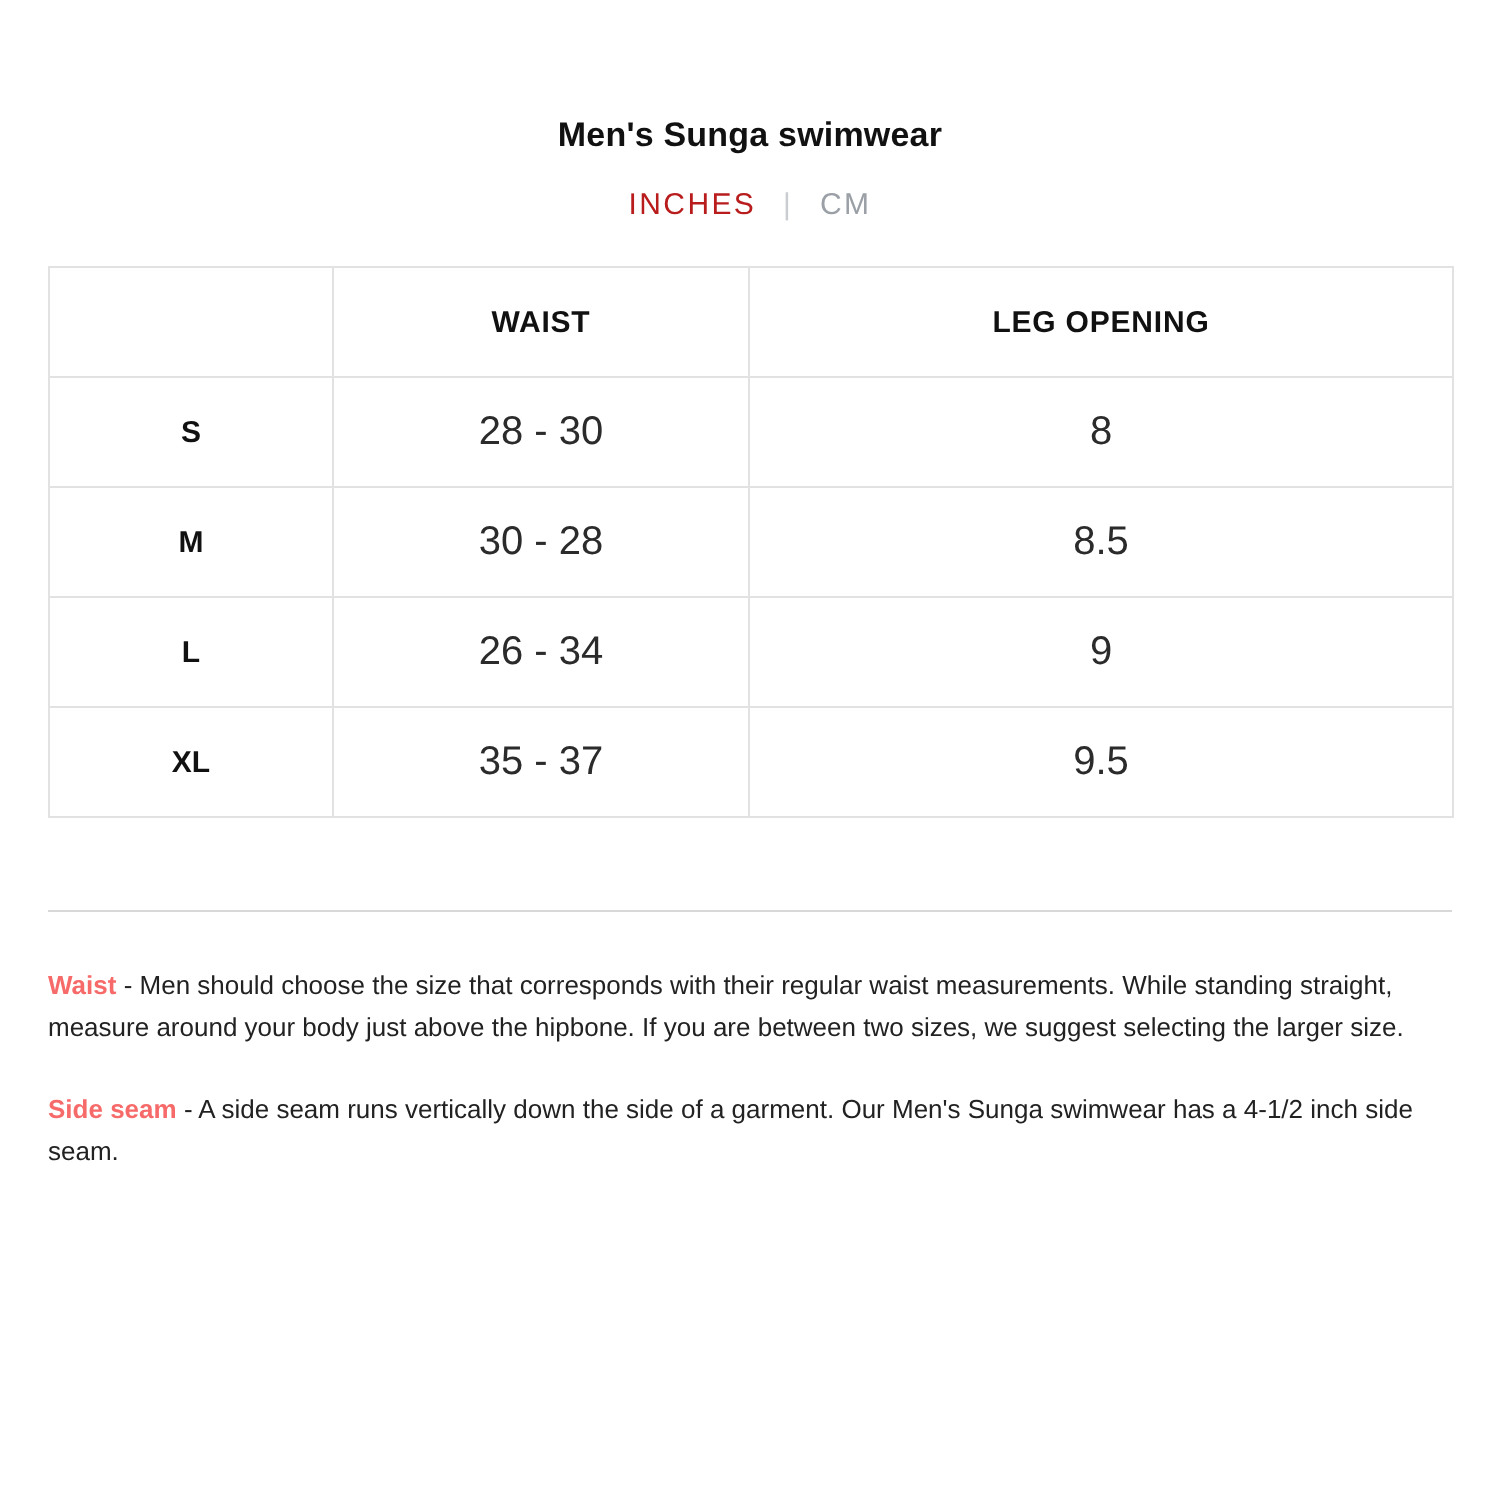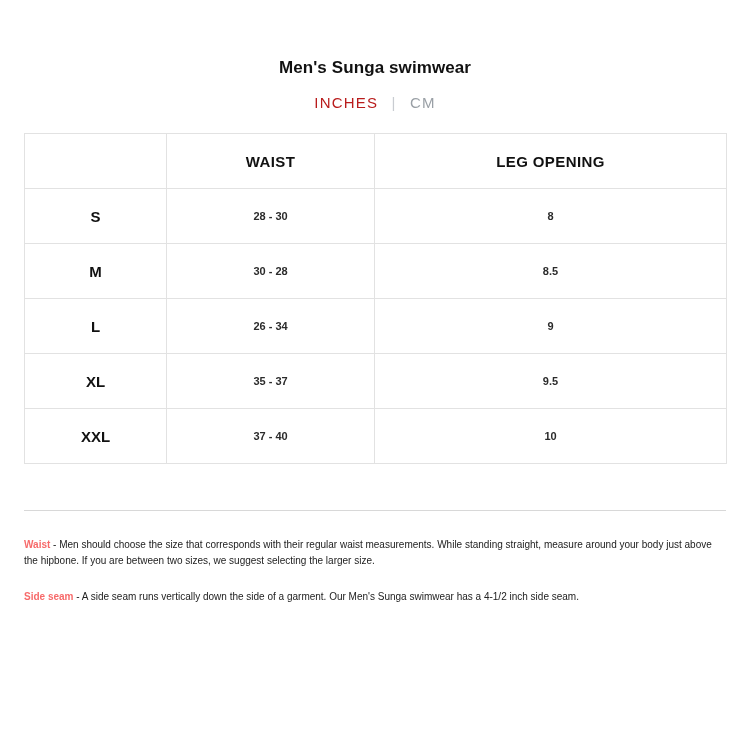--- a/index.html
+++ b/index.html
@@ -53,23 +53,22 @@
     width: 702px;
     border-collapse: collapse;
     table-layout: fixed;
   }
   table.size-table th,
   table.size-table td {
     border: 1px solid #e2e2e2;
     height: 52px;
     text-align: center;
     vertical-align: middle;
-    font-size: 11px;
+    font-size: 20px;
     color: #2b2b2b;
-    font-weight: bold;
   }
   table.size-table thead th {
     font-weight: bold;
     font-size: 15px;
     letter-spacing: 0.4px;
     color: #111111;
   }
   table.size-table col.c0 { width: 142px; }
   table.size-table col.c1 { width: 208px; }
   table.size-table col.c2 { width: 352px; }
@@ -82,21 +81,21 @@
     margin: 46px 0 0 0;
     border: 0;
     border-top: 1px solid #d8d8d8;
     width: 702px;
   }
   .notes {
     margin-top: 26px;
     width: 700px;
   }
   .note {
-    font-size: 10px;
+    font-size: 13px;
     line-height: 1.62;
     color: #222222;
     margin-bottom: 20px;
   }
   .note .term {
     color: #f76a6a;
     font-weight: bold;
   }
 </style>
 </head>
@@ -139,25 +138,20 @@
       <tr>
         <td class="size-cell">L</td>
         <td>26 - 34</td>
         <td>9</td>
       </tr>
       <tr>
         <td class="size-cell">XL</td>
         <td>35 - 37</td>
         <td>9.5</td>
       </tr>
-      <tr>
-        <td class="size-cell">XXL</td>
-        <td>37 - 40</td>
-        <td>10</td>
-      </tr>
     </tbody>
   </table>
 
   <hr class="divider">
 
   <div class="notes">
     <p class="note">
       <span class="term">Waist</span><span> - Men should choose the size that corresponds with their regular waist measurements. While standing straight, measure around your body just above the hipbone. If you are between two sizes, we suggest selecting the larger size.</span>
     </p>
     <p class="note">

